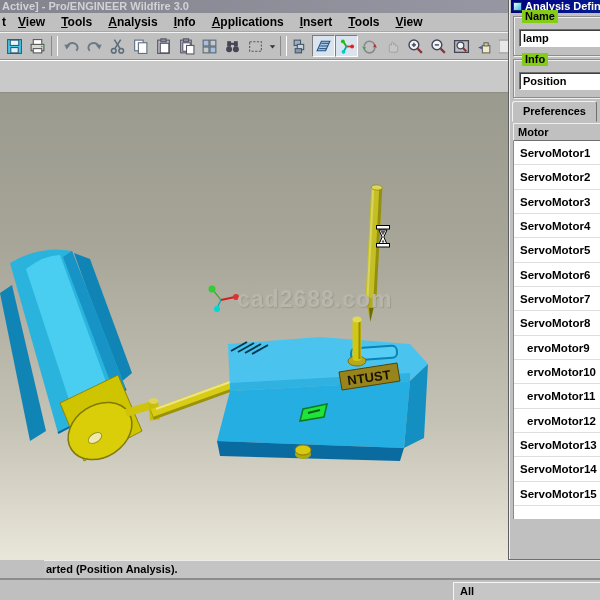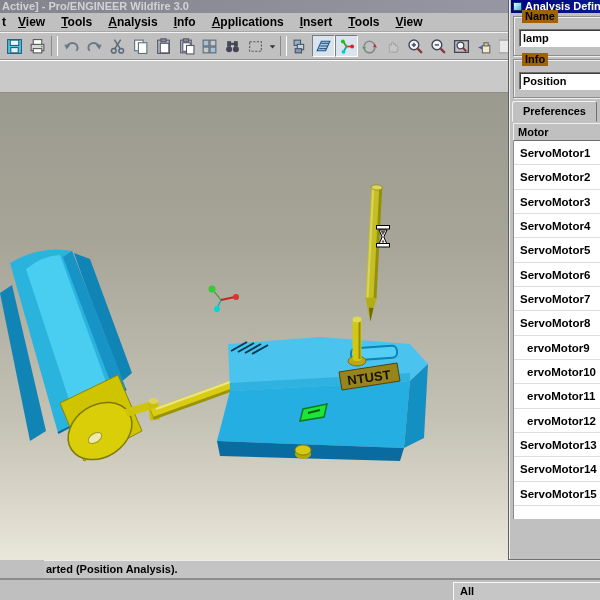--- a/index.html
+++ b/index.html
@@ -57,21 +57,21 @@
   .paneltitle{position:absolute;left:2px;top:0;width:207px;height:13px;
     background:linear-gradient(90deg,#000080,#0d3fa0);color:#fff;
     font:bold 11px/13px "Liberation Sans",sans-serif;display:flex;align-items:center;gap:3px;
     padding-left:2px;white-space:nowrap;overflow:hidden;}
   .ticon{width:9px;height:9px;flex:none;background:linear-gradient(135deg,#eefaff,#35b5e5);
     border:1px solid #0a3a68;}
   .group{position:absolute;left:4px;width:198px;border:1px solid #8c8c8c;
     box-shadow:1px 1px 0 #efefef,inset 1px 1px 0 #efefef;}
   .group.g1{top:16px;height:40px;}
   .group.g2{top:59px;height:39px;}
-  .grouplabel{position:absolute;top:-7px;left:8px;background:#a16207;padding:0 3px;
+  .grouplabel{position:absolute;top:-7px;left:8px;background:#84cc16;padding:0 3px;
     font:bold 11px/13px "Liberation Sans",sans-serif;color:#000;}
   .field{position:absolute;left:5px;top:12px;width:186px;height:18px;background:#fff;
     border:1px solid;border-color:#6d6d6d #ffffff #ffffff #6d6d6d;
     box-shadow:inset 1px 1px 0 #3f3f3f;
     font:bold 11px "Liberation Sans",sans-serif;color:#000;padding:1px 3px;outline:none;}
   .tabs{position:absolute;left:3px;top:101px;white-space:nowrap;}
   .tab{display:inline-block;padding:3px 10px 4px;margin-right:7px;background:#c0c0c0;
     border:1px solid;border-color:#f2f2f2 #6f6f6f #c0c0c0 #f2f2f2;border-radius:3px 3px 0 0;
     font:bold 11px "Liberation Sans",sans-serif;color:#000;}
   .motorheader{position:absolute;left:4px;top:123px;width:198px;height:18px;background:#c0c0c0;
@@ -345,20 +345,21 @@
     </g>
 
     <g>
       <rect x="376.5" y="224.5" width="13" height="3.5" fill="#fff" stroke="#000" stroke-width="1"></rect>
       <path d="M379,229 h8 l-3.2,7 3.2,7 h-8 l3.2,-7 z" fill="#fff" stroke="#000" stroke-width="1"></path>
       <polygon points="380.6,230 385.4,230 383,234.5" fill="#555"></polygon>
       <circle cx="383" cy="240.5" r="1.2" fill="#555"></circle>
       <rect x="376.5" y="242.5" width="13" height="3.5" fill="#fff" stroke="#000" stroke-width="1"></rect>
     </g>
   </svg>
+  <div class="watermark">cad2688.com</div>
 </div>
 
 <div class="panel">
   <div class="paneltitle">
     <span class="ticon"></span>
     <span>Analysis Definition</span>
   </div>
   <div class="group g1">
     <span class="grouplabel">Name</span>
     <input class="field" value="lamp" style="">

